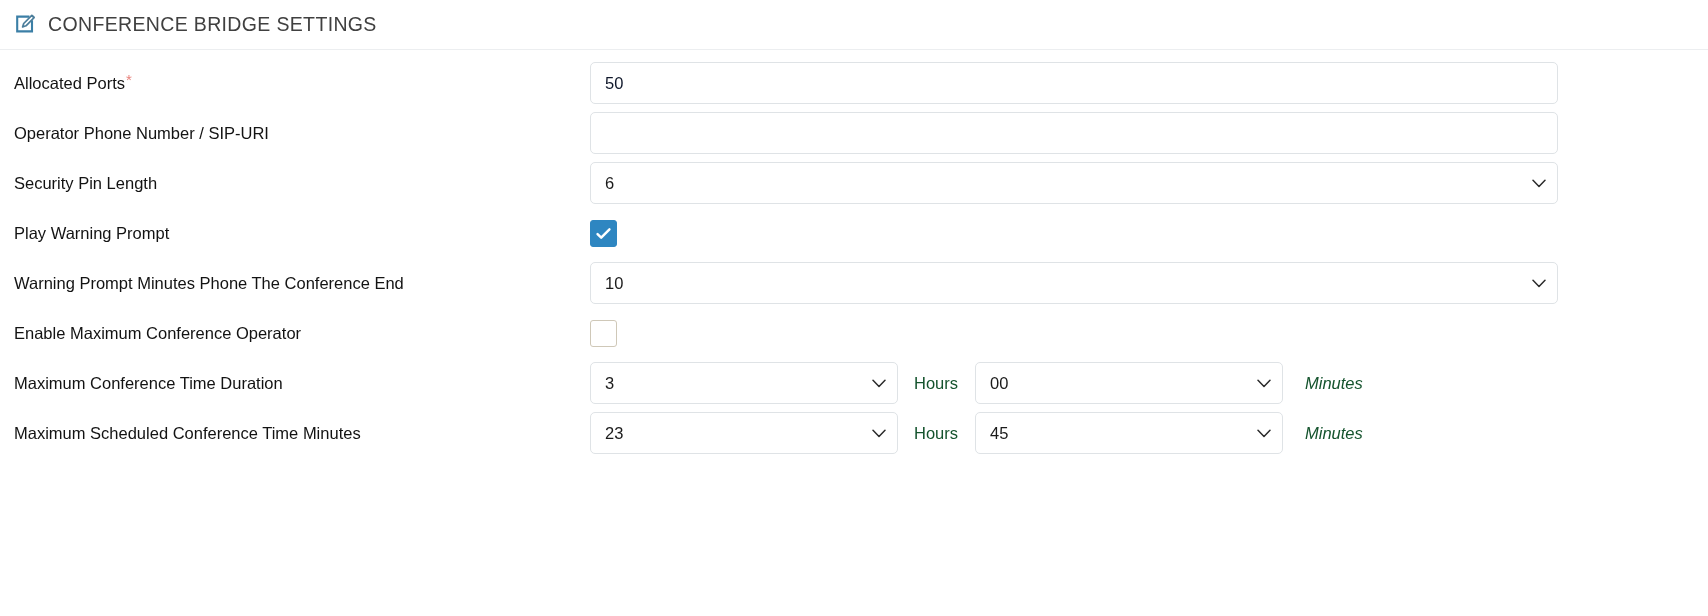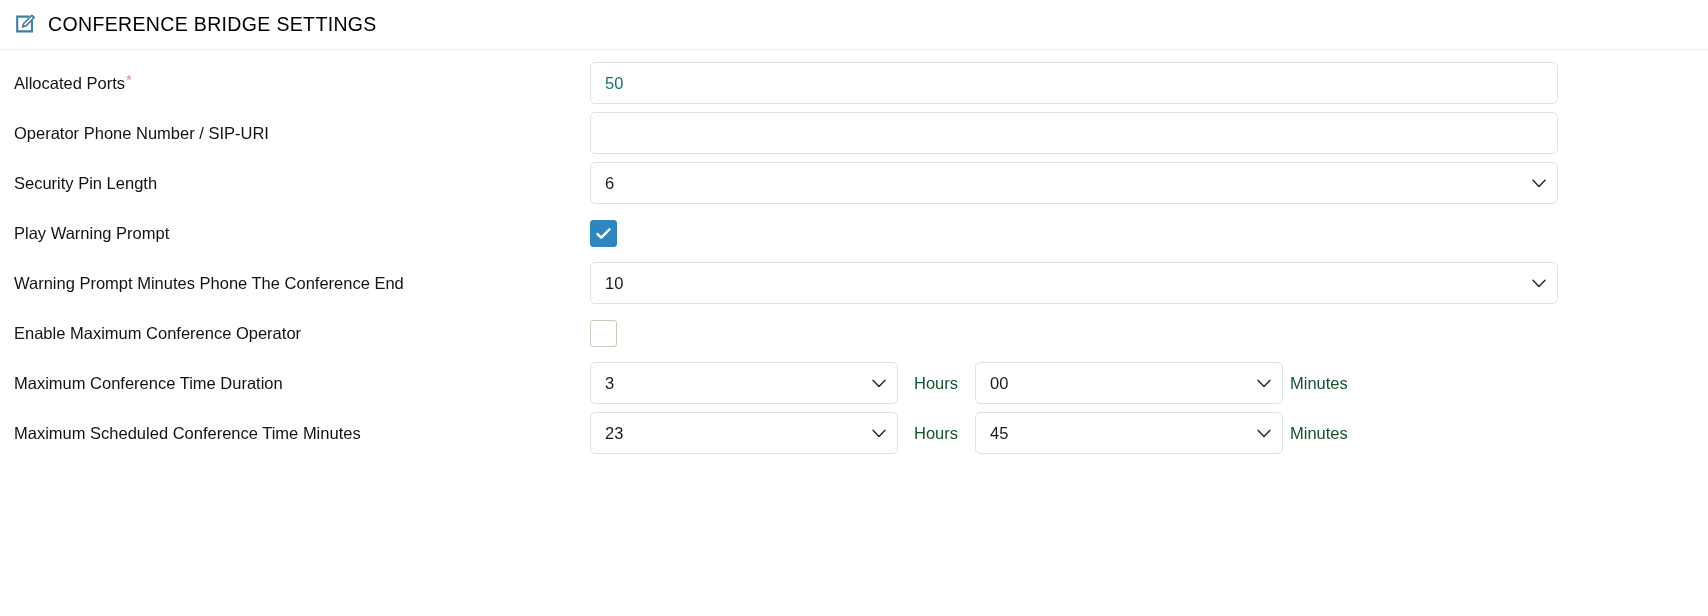--- a/index.html
+++ b/index.html
@@ -24,21 +24,21 @@
     padding: 12px 0 13px 14px;
   }
   .edit-icon {
     width: 24px; height: 24px;
     display: block;
     flex: 0 0 24px;
   }
   .panel-title {
     font-size: 19.5px;
     letter-spacing: 0.35px;
-    color: #000000;
+    color: #404040;
     text-transform: uppercase;
     font-weight: 400;
     white-space: nowrap;
   }
   .header-divider {
     height: 1px;
     background: #eceef0;
     width: 1708px;
     margin: 0;
   }
@@ -80,21 +80,21 @@
 
   
   .text-input {
     height: 42px;
     width: 968px;
     border: 1px solid #dfe3e6;
     border-radius: 5px;
     background: #ffffff;
     font-family: "Liberation Sans", sans-serif;
     font-size: 16.5px;
-    color: #0f766e;
+    color: #0f172a;
     padding: 13px 14px;
     outline: none;
   }
   .text-input::placeholder { color: #b6b6b6; }
 
   
   .select-wrap {
     position: relative;
     display: inline-block;
     height: 42px;
@@ -143,21 +143,21 @@
   }
   .cbox svg { display: block; }
 
   
   .unit-label {
     font-size: 16.5px;
     color: #14532d;
     white-space: nowrap;
   }
   .unit-hours   { margin-left: 16px; margin-right: 17px; }
-  .unit-minutes { margin-left: 7px; }
+  .unit-minutes { margin-left: 22px; font-style: italic; }
 </style>
 </head>
 <body>
 
 <div class="panel-header">
   <span class="edit-icon">
     <svg viewBox="0 0 24 24" width="24" height="24" aria-hidden="true">
       <path d="M3.2 4.6h11.2M3.2 4.6v14.8h14.8V9.2" fill="none" stroke="#3b7fa6" stroke-width="2.1" stroke-linecap="square"></path>
       <path d="M8.6 14.9l1.1-3.4 8.1-8.1 2.3 2.3-8.1 8.1z" fill="none" stroke="#4c7e9b" stroke-width="1.7" stroke-linejoin="round"></path>
       <path d="M17.9 3.3l2.3 2.3" fill="none" stroke="#4c7e9b" stroke-width="1.7"></path>

